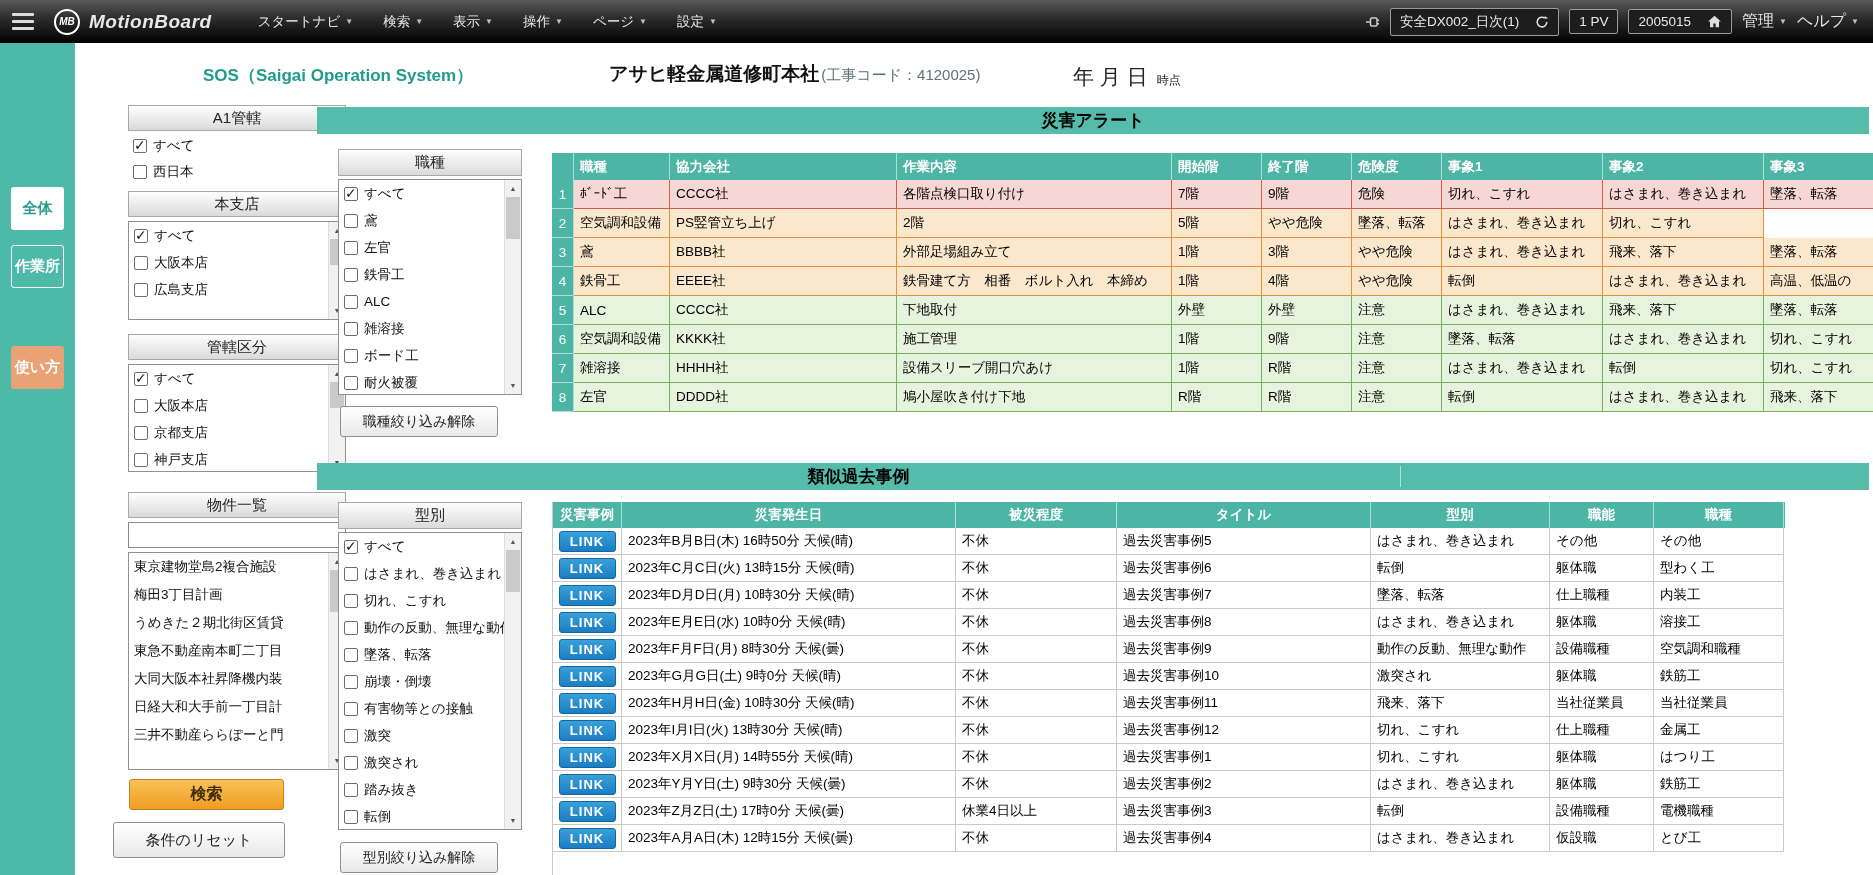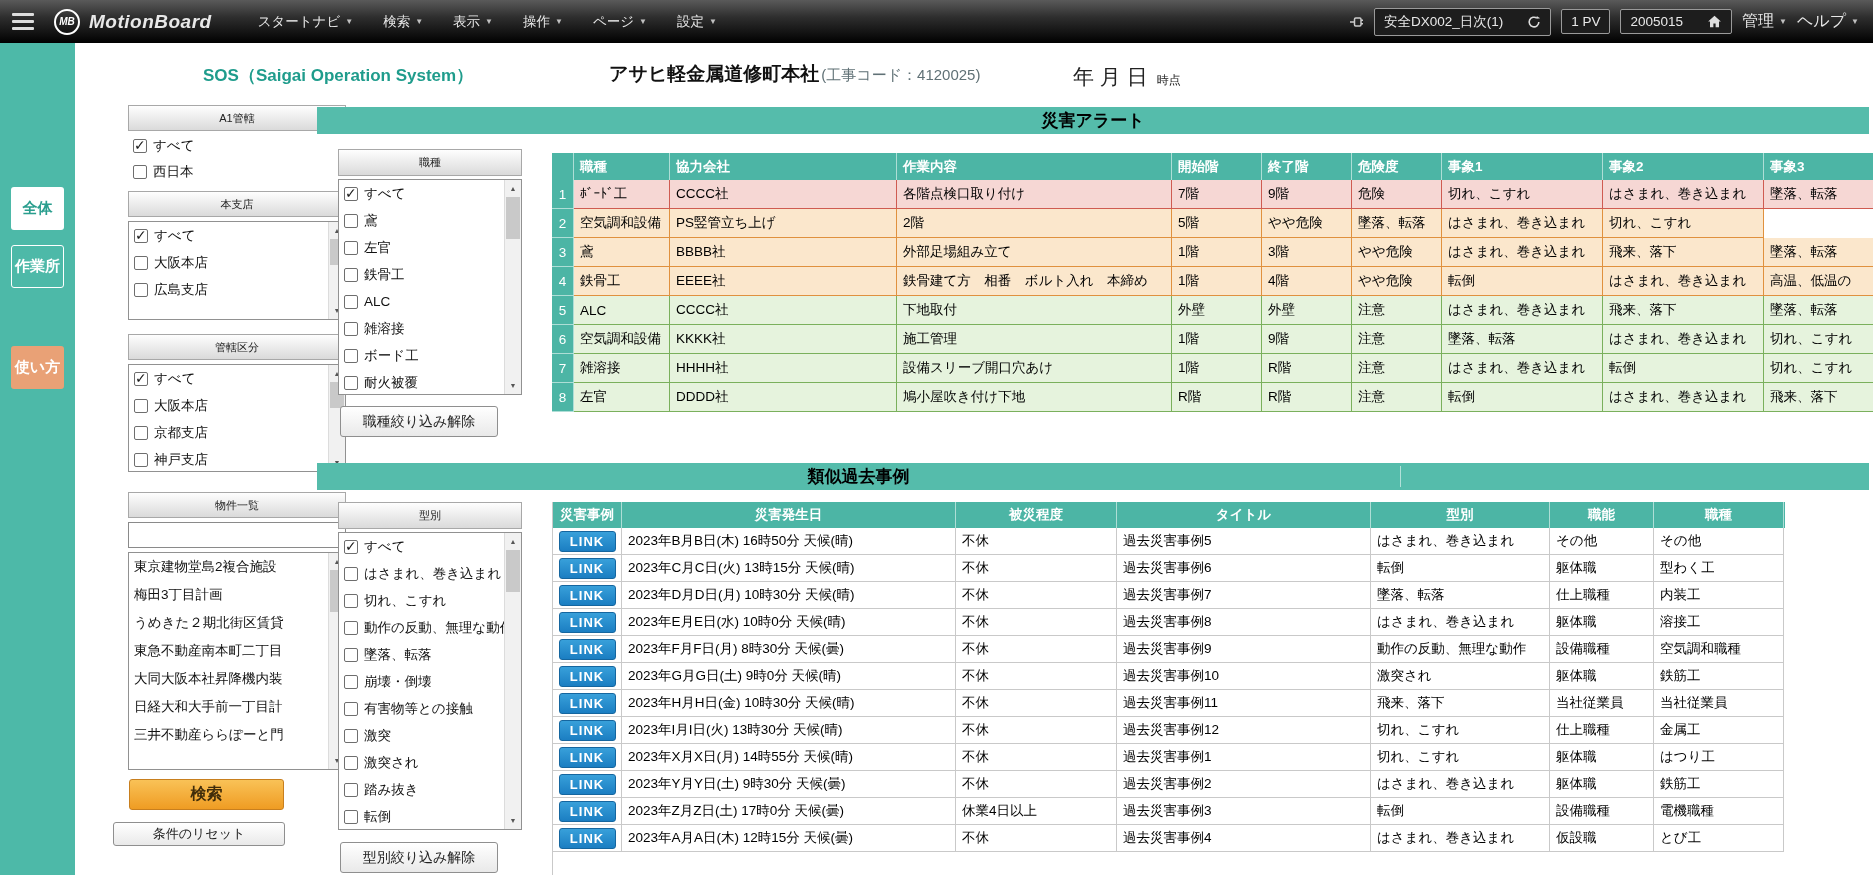--- a/index.html
+++ b/index.html
@@ -13,59 +13,59 @@
   .hamburger{width:46px;height:100%;display:flex;flex-direction:column;justify-content:center;align-items:center;gap:4px;cursor:pointer}
   .hamburger i{display:block;width:22px;height:3px;background:#ddd;border-radius:1px}
   .logo{display:flex;align-items:center;gap:9px;margin:0 46px 0 8px}
   .mb-badge{width:26px;height:26px;border:2px solid #fff;border-radius:50%;display:flex;align-items:center;justify-content:center;
     font-size:10px;font-weight:bold;font-style:italic;color:#fff;flex:none}
   .logo-text{font-size:19px;font-weight:bold;font-style:italic;letter-spacing:.5px;white-space:nowrap}
   .menubar{display:flex;gap:30px;font-size:13.5px}
   .menu-item{display:flex;align-items:center;gap:5px;cursor:pointer;white-space:nowrap}
   .menu-item .dd{font-size:8px;color:#c0c0c0;line-height:1}
   .top-right{margin-left:auto;display:flex;align-items:center;gap:10px;margin-right:14px}
-  .top-box{border:1px solid #9a9a9a;background:#1d1d1d;padding:4px 9px;font-size:13.5px;display:flex;align-items:center;gap:24px;border-radius:2px;white-space:nowrap}
+  .top-box{border:1px solid #9a9a9a;background:#1d1d1d;padding:4px 9px;font-size:13.5px;display:flex;align-items:center;gap:16px;border-radius:2px;white-space:nowrap}
   .t-icon{display:flex;align-items:center}
   .t-icon svg{display:block}
 
   
   .side-rail{position:absolute;left:0;top:43px;width:75px;height:832px;background:#4db9a8}
   .rail-btn{position:absolute;left:11px;width:53px;height:43px;display:flex;align-items:center;justify-content:center;
     font-size:15px;font-weight:bold;border-radius:3px;cursor:pointer;white-space:nowrap}
   .rb-zentai{top:144px;background:#fff;color:#2a9e8e}
   .rb-sagyosho{top:202px;background:transparent;border:1px solid #fff;color:#fff}
   .rb-tsukaikata{top:303px;background:#e9a176;color:#fff}
 
   
   .left-panel{position:absolute;left:75px;top:43px;width:242px;height:832px;background:#fff}
   .sos-title{position:absolute;left:203px;top:64px;font-size:17px;font-weight:bold;color:#1f9c8c;white-space:nowrap;z-index:5}
   .fheader{position:absolute;height:26px;background:linear-gradient(#fefefe,#dadada);border:1px solid #a8a8a8;
-    display:flex;align-items:center;justify-content:center;font-size:11px;color:#222;cursor:pointer}
+    display:flex;align-items:center;justify-content:center;font-size:15px;color:#222;cursor:pointer}
   .listbox{position:absolute;background:#fff;border:1px solid #919191;overflow:hidden}
   .plain-rows{position:absolute;overflow:hidden}
   .cbrow{height:27px;display:flex;align-items:center;gap:6px;padding-left:5px;font-size:13.5px;color:#111;white-space:nowrap;overflow:hidden;cursor:pointer}
   .cbrow.h26{height:26px}
   .cb{width:14px;height:14px;border:1px solid #6e6e6e;background:#fff;border-radius:2px;position:relative;flex:none}
   .cb .ck{display:none;position:absolute;left:0;top:-3px;font-size:14px;font-weight:bold;color:#1a1a1a;line-height:1.2}
   .cb.checked .ck{display:block}
   .lbitem{height:28px;display:flex;align-items:center;padding-left:5px;font-size:13.5px;color:#111;white-space:nowrap;overflow:hidden;cursor:pointer}
   .text-input{position:absolute;height:26px;border:1px solid #8a8a8a;font-size:14px;padding:0 5px;font-family:inherit}
 
   
   .sb{position:absolute;top:0;right:0;bottom:0;width:17px;background:#f1f1f1;border-left:1px solid #dcdcdc}
   .sb .up,.sb .dn{position:absolute;left:0;right:0;height:15px;display:flex;align-items:center;justify-content:center;font-size:7px;color:#555;cursor:pointer}
   .sb .up{top:1px}.sb .dn{bottom:1px}
   .sb .thumb{position:absolute;left:1px;right:1px;top:17px;height:42px;background:#c9c9c9;cursor:pointer}
   .sb .thumb.sm{height:26px}
 
   .btn{display:flex;align-items:center;justify-content:center;border-radius:3px;cursor:pointer;white-space:nowrap}
   .search-btn{position:absolute;left:54px;top:736px;width:155px;height:31px;
     background:linear-gradient(#f9c257,#ef9c23);border:1px solid #c87f1e;font-weight:bold;font-size:16px;color:#3f2c0a}
-  .reset-btn{position:absolute;left:38px;top:779px;width:172px;height:24px;
-    background:linear-gradient(#fff,#e9e9e9);border:1px solid #8f8f8f;font-size:13px;color:#222}
+  .reset-btn{position:absolute;left:38px;top:779px;width:172px;height:36px;
+    background:linear-gradient(#fff,#e9e9e9);border:1px solid #8f8f8f;font-size:15px;color:#222}
   .clear-btn{position:absolute;width:158px;height:31px;background:linear-gradient(#fff,#e9e9e9);border:1px solid #8f8f8f;font-size:14px;color:#222}
 
   
   .site-title{position:absolute;left:609px;top:61px;display:flex;align-items:baseline;white-space:nowrap}
   .site-name{font-size:19px;font-weight:bold;color:#111}
   .site-code{font-size:15px;color:#607176;margin-left:2px}
   .date-row{position:absolute;left:1073px;top:63px;display:flex;align-items:baseline;gap:9px;color:#222;white-space:nowrap}
   .date-main{font-size:21px}
   .date-sub{font-size:12px}
 

